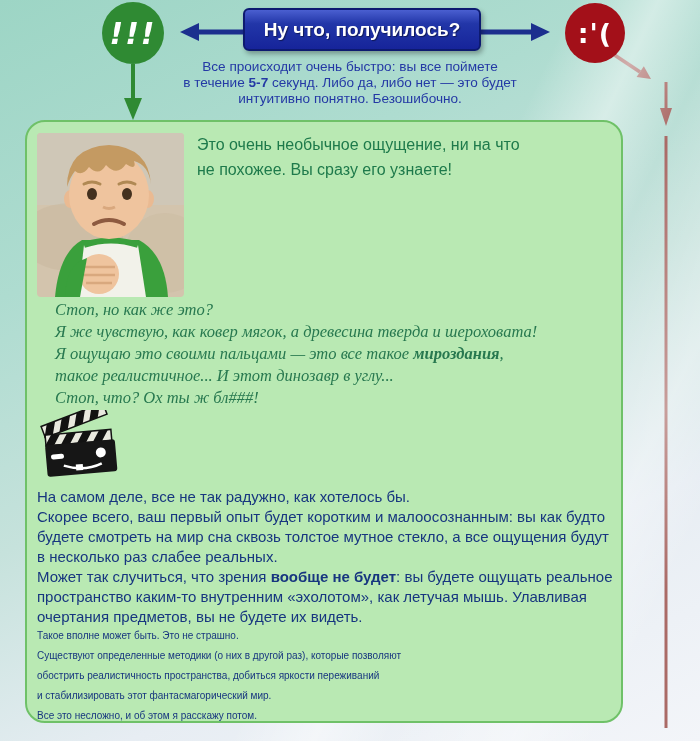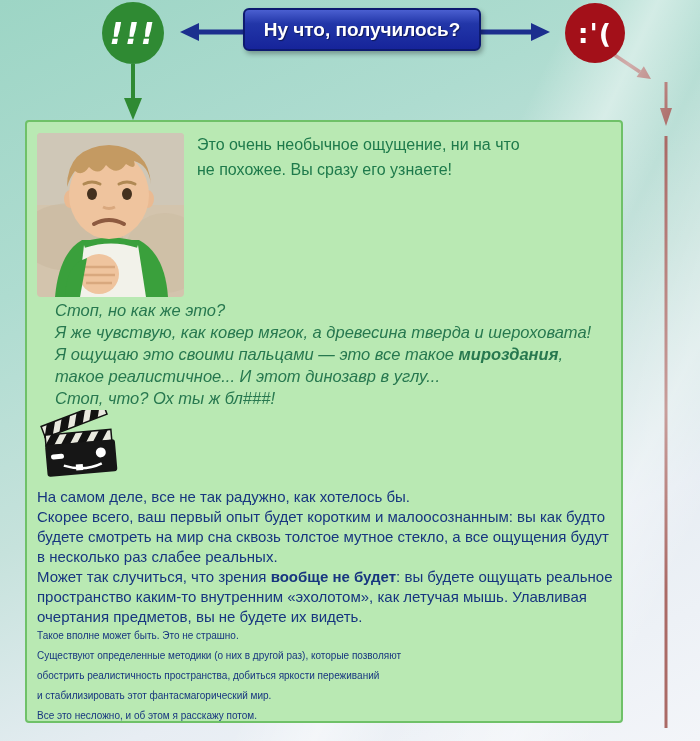--- a/index.html
+++ b/index.html
@@ -35,30 +35,30 @@
     text-shadow:1px 1px 1px rgba(0,0,0,.45);
     box-shadow:2px 3px 5px rgba(0,0,0,.3); z-index:3; cursor:pointer;
   }
   .subtitle{
     left:150px; top:59px; width:400px; text-align:center;
     color:#2439a5; font-size:13.6px; line-height:16px; z-index:2;
   }
   
   .panel{
     left:25px; top:120px; width:598px; height:603px; box-sizing:border-box;
-    background:#b9e9b3; border:2px solid #6fc168; border-radius:4px; z-index:1;
+    background:#b9e9b3; border:2px solid #6fc168; border-radius:20px; z-index:1;
   }
   .photo{ left:10px; top:11px; width:147px; height:164px; border-radius:4px; overflow:hidden; }
   .p-green{ color:#1e7a4b; font-size:16px; line-height:25px; }
   .p-green-1{ left:170px; top:10px; width:420px; }
   .p-green-2{ left:170px; top:61px; width:420px; }
   .p-italic{
     left:28px; top:177px; width:565px;
     color:#27784f; font-style:italic; font-size:16.5px; line-height:22px;
-    font-family:Liberation Sans, sans-serif;
+    font-family:Liberation Serif, serif;
   }
   .p-navy{ color:#17367f; }
   .p-director{ left:102px; top:292px; width:490px; font-size:15.5px; line-height:21px; }
   .p-reality{ left:10px; top:365px; width:582px; font-size:15px; line-height:20px; }
   .p-reassure{ left:10px; top:504px; width:582px; font-size:10px; line-height:20px; }
   .clapper{ left:13px; top:288px; width:84px; height:68px; }
   .caption{
     left:8px; top:751px; color:#21306b; font-size:11px; z-index:2;
   }
   svg{display:block;}
@@ -99,20 +99,21 @@
     <line x1="4" y1="4" x2="37" y2="26" stroke="#aa6a66" stroke-width="3.5"></line>
     <polygon points="48,33 33.6,31.1 40.8,20.3" fill="#aa6a66"></polygon>
   </svg>
 
   <svg class="abs" style="left:659px; top:80px;" width="14" height="655">
     <line x1="7" y1="2" x2="7" y2="30" stroke="#aa6a66" stroke-width="3"></line>
     <polygon points="7,46 1,28 13,28" fill="#aa6a66"></polygon>
     <line x1="7" y1="56" x2="7" y2="648" stroke="#aa6a66" stroke-width="3"></line>
   </svg>
 
+  <div class="abs subtitle">Все происходит очень быстро: вы все поймете<br>в течение <b>5-7</b> секунд. Либо да, либо нет — это будет<br>интуитивно понятно. Безошибочно.</div>
 
   <div class="abs panel">
 
     <div class="abs photo">
       <svg viewBox="0 0 147 164" width="147" height="164">
         <rect width="147" height="164" fill="#d3c4ad"></rect>
         <rect width="147" height="72" fill="#cfc7b7"></rect>
         <ellipse cx="34" cy="104" rx="52" ry="34" fill="#c9b89e" opacity="0.55"></ellipse>
         <ellipse cx="128" cy="120" rx="40" ry="40" fill="#cbbca2" opacity="0.5"></ellipse>
         <path d="M18,164 Q22,120 45,107 L102,107 Q128,121 131,164 Z" fill="#3aa03c"></path>

